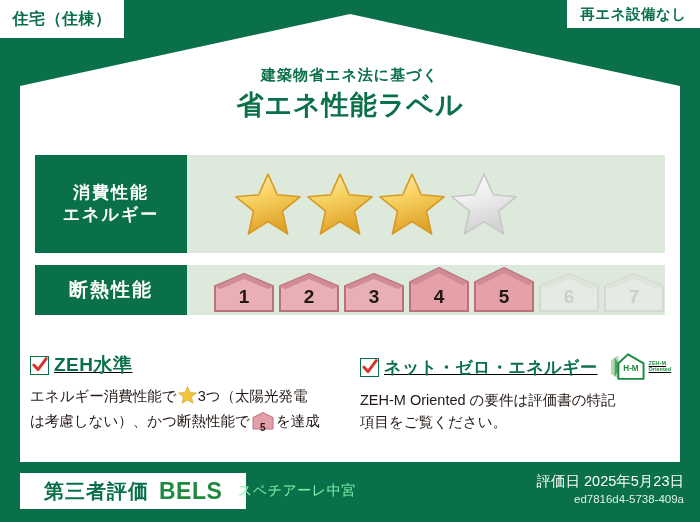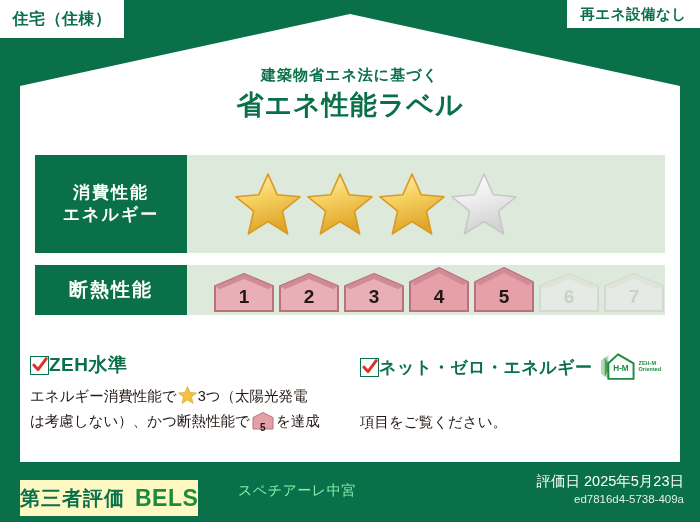--- a/index.html
+++ b/index.html
@@ -82,21 +82,21 @@
     position:absolute;left:0;right:0;bottom:5px;text-align:center;
     font-size:19px;font-weight:bold;color:#231815;
   }
   .hs.off .num{color:#c9d2c7;}
 
   
   .col{position:absolute;top:352px;}
   #col-left{left:30px;width:320px;}
   #col-right{left:360px;width:330px;}
 
-  .chk-line{display:flex;align-items:center;gap:0;}
+  .chk-line{display:flex;align-items:center;gap:5px;text-decoration:underline;}
   .chk{
     width:19px;height:19px;border:1.6px solid #0a7049;background:#fff;
     position:relative;flex:0 0 19px;box-sizing:border-box;
   }
   .chk svg{position:absolute;left:1px;top:0px;}
   .chk-title{color:#0a7049;font-size:19px;font-weight:bold;letter-spacing:0.5px;}
   #zehm-title{font-size:17px;}
 
   .desc{
     margin-top:7px;color:#231815;font-size:14.5px;line-height:1.55;
@@ -107,22 +107,22 @@
   .desc .inline-house .n{
     position:absolute;left:0;right:0;bottom:1px;text-align:center;
     font-size:10px;font-weight:bold;color:#231815;
   }
 
   .zehm-logo{display:inline-flex;align-items:center;margin-left:5px;vertical-align:-8px;}
 
   
   #bottom{position:absolute;left:0;top:462px;width:700px;height:60px;background:#0a7049;}
   .bels-box{
-    position:absolute;left:20px;top:18px;height:36px;
-    background:#fef9c3;display:flex;align-items:center;padding:0 0;
+    position:absolute;left:20px;top:11px;height:36px;
+    background:#ffffff;display:flex;align-items:center;padding:0 24px;
     box-sizing:border-box;
   }
   .bels-jp{color:#0a7049;font-size:20px;font-weight:bold;letter-spacing:1px;}
   .bels-en{color:#1d8a3f;font-size:23px;font-weight:bold;margin-left:10px;letter-spacing:0.5px;}
   .bldg{
     position:absolute;left:238px;top:20px;color:#86efac;font-size:14px;letter-spacing:0.5px;
   }
   .eval-date{
     position:absolute;right:16px;top:10px;color:#ffffff;font-size:14.5px;text-align:right;
   }
@@ -300,21 +300,21 @@
           <path d="M27,3 L48,15 L48,36 L14,36 L14,15 Z" fill="#ffffff" stroke="#1d8a3f" stroke-width="2.6"></path>
           <text x="31" y="25" font-size="11" font-weight="bold" fill="#1d8a3f" font-family="Liberation Sans, sans-serif" text-anchor="middle">H-M</text>
         </svg>
         <span style="display:inline-block;line-height:1.05;margin-left:1px;">
           <span style="display:block;font-size:5.5px;font-weight:bold;color:#1d8a3f;">ZEH-M</span>
           <span style="display:block;font-size:5.5px;font-weight:bold;color:#1d8a3f;">Oriented</span>
         </span>
       </span>
     </div>
     <div class="desc">
-      <br>
+      <span>ZEH-M Oriented の要件は評価書の特記</span><br>
       <span>項目をご覧ください。</span>
     </div>
   </div>
 
   <div id="bottom">
     <div class="bels-box">
       <span class="bels-jp">第三者評価</span>
       <span class="bels-en">BELS</span>
     </div>
     <div class="bldg">スペチアーレ中宮</div>

